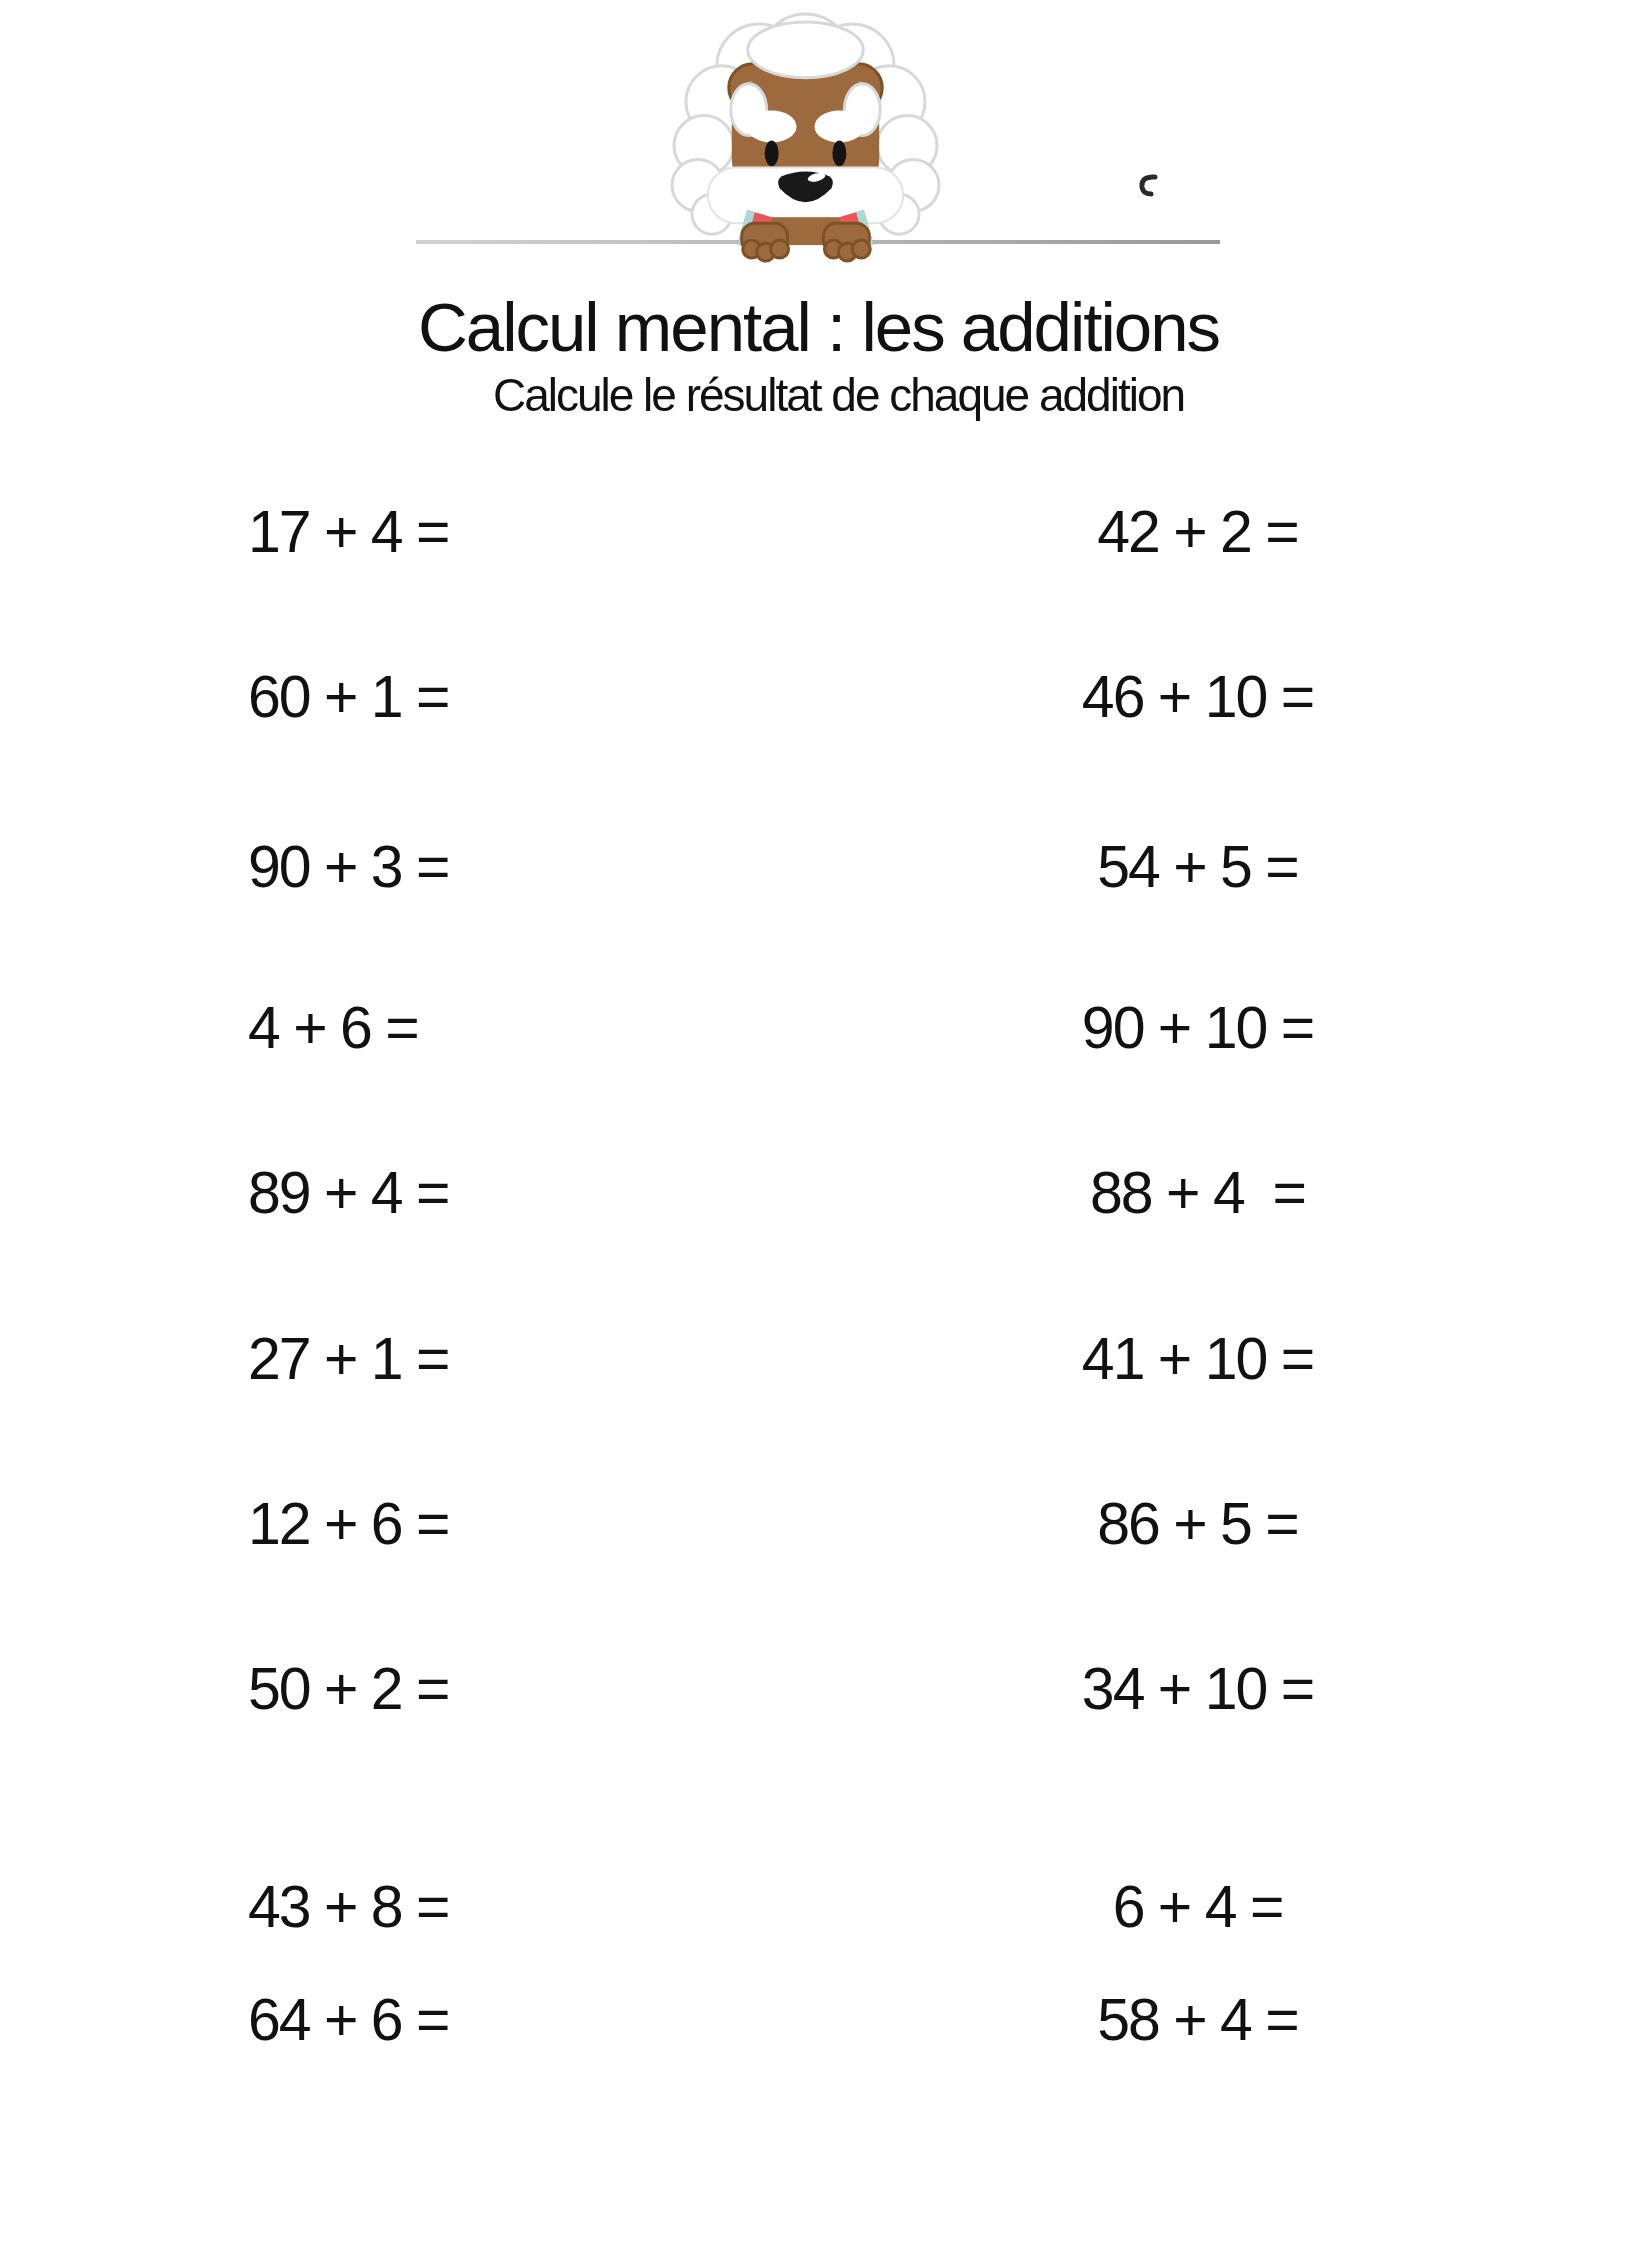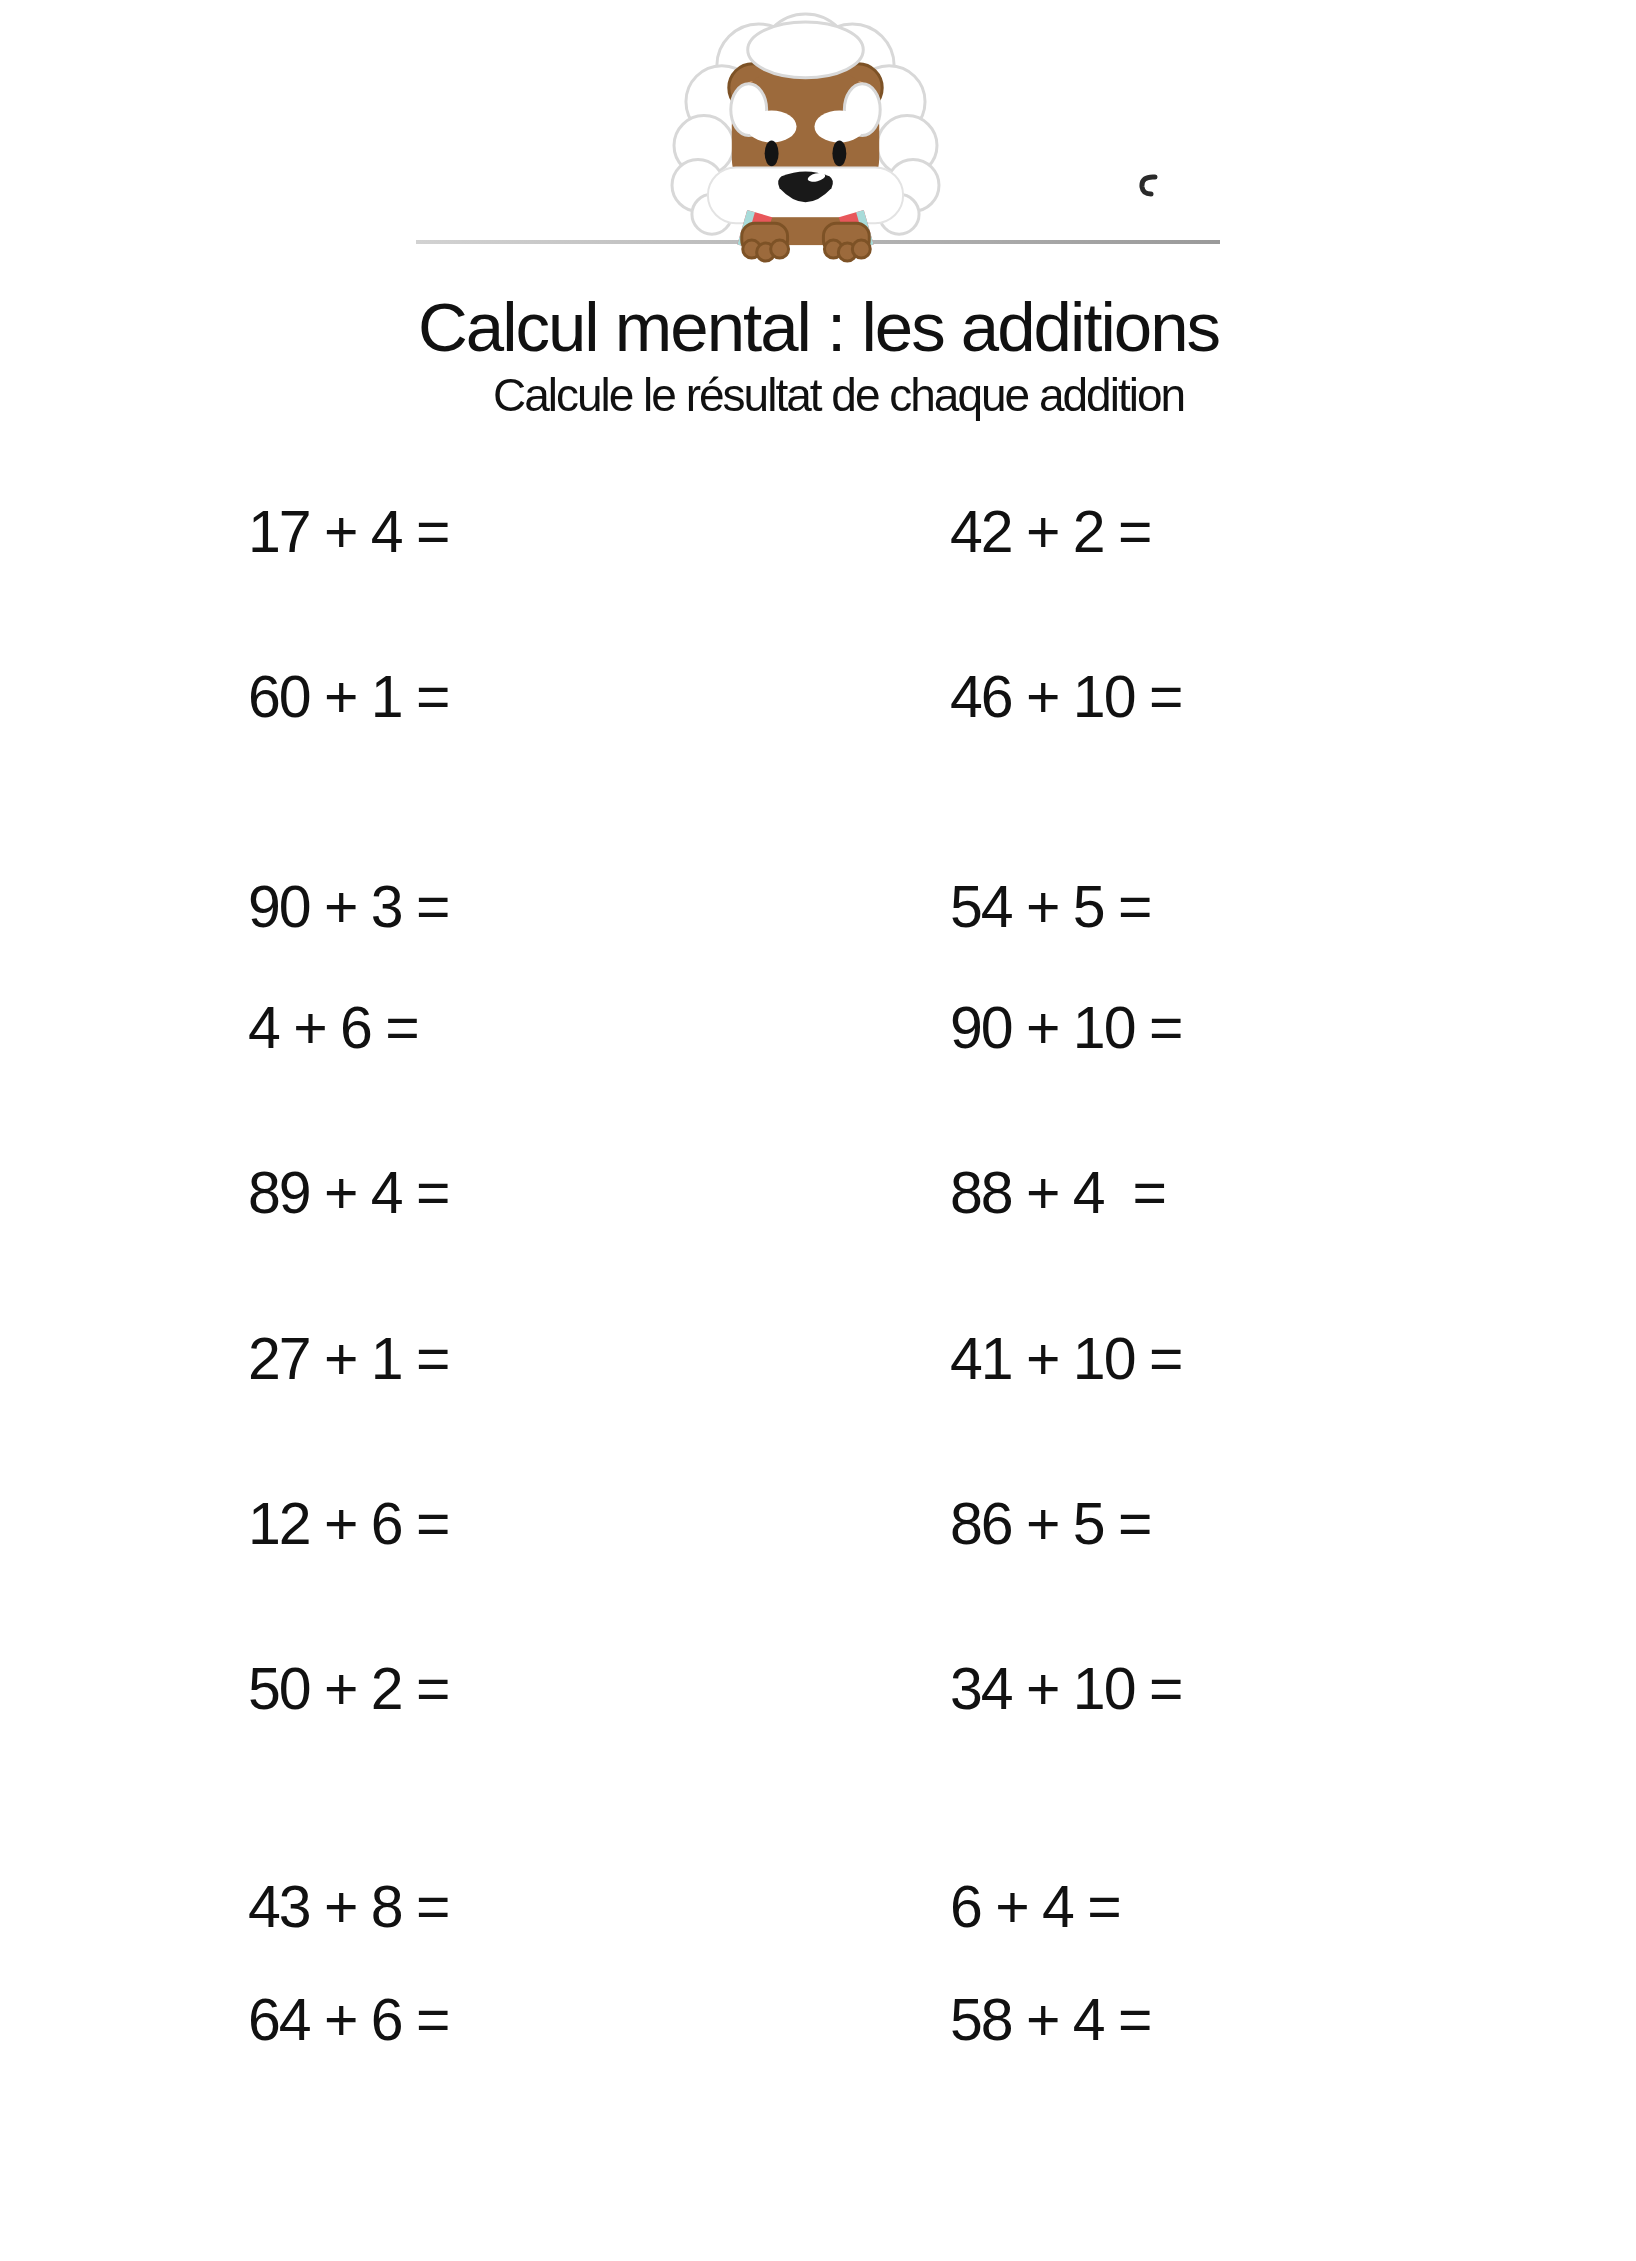--- a/index.html
+++ b/index.html
@@ -9,22 +9,22 @@
            background:linear-gradient(to right,#d2d2d2,#9a9a9a);z-index:1;}
   .mascot{position:absolute;left:656px;top:10px;z-index:2;}
   .hook{position:absolute;left:1137px;top:174px;z-index:2;}
   .title{position:absolute;left:0;right:0;top:285px;margin:0;text-align:center;
          font-size:69px;font-weight:normal;letter-spacing:-2px;line-height:85px;color:#111;}
   .subtitle{position:absolute;left:0;right:0;top:368px;margin:0;text-align:center;
          font-size:46px;font-weight:normal;letter-spacing:-2px;line-height:55px;color:#111;padding-left:40px;}
   .problem{position:absolute;height:99px;line-height:99px;font-size:59px;
            letter-spacing:-2px;white-space:pre;color:#111;}
   .problem.left{left:248px;}
-  .problem.right{left:950px;width:495px;}
-  .r0{top:483px}.r1{top:648px}.r2{top:858px}.r3{top:979px}.r4{top:1144px}
+  .problem.right{left:950px;width:495px;text-align:center;}
+  .r0{top:483px}.r1{top:648px}.r2{top:818px}.r3{top:979px}.r4{top:1144px}
   .r5{top:1310px}.r6{top:1475px}.r7{top:1640px}.r8{top:1858px}.r9{top:1971px}
   .logo{position:absolute;left:0;right:0;top:2129px;height:114px;line-height:114px;
         text-align:center;font-size:91px;font-weight:bold;letter-spacing:-1px;white-space:pre;}
   .logo-blue{color:#46A5DC;}
   .logo-yellow{color:#F3C237;}
 </style>
 </head>
 <body>
 
 <div class="page">

